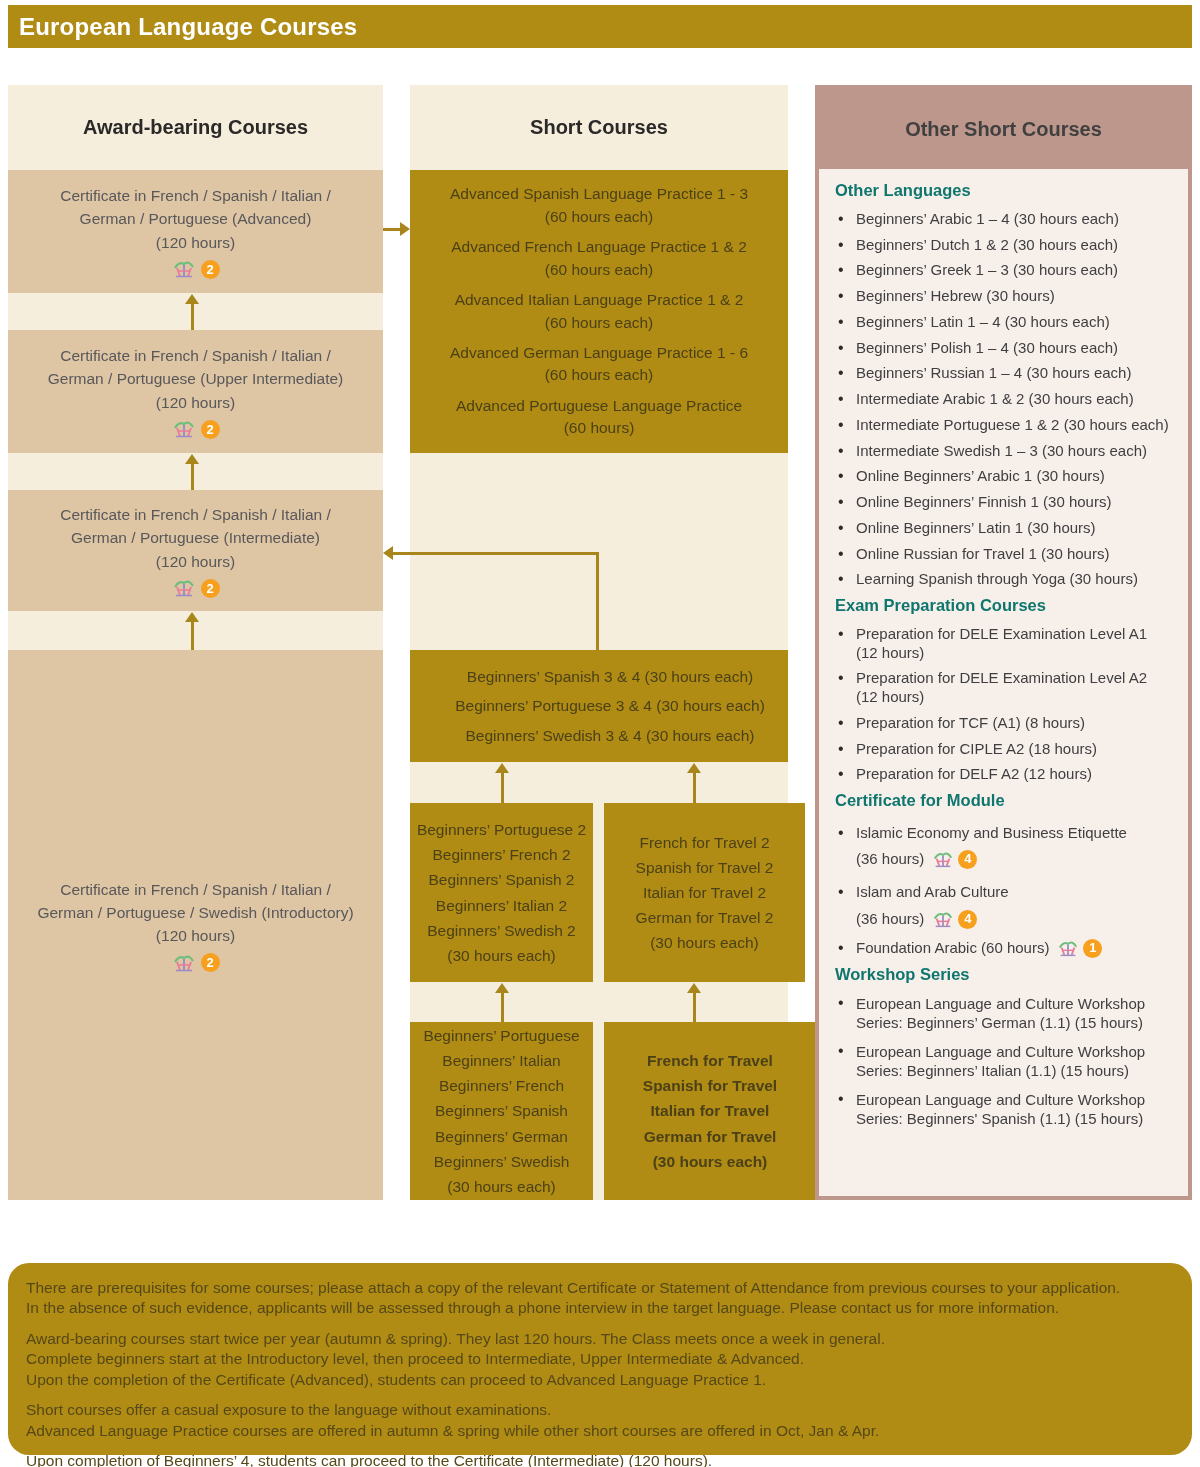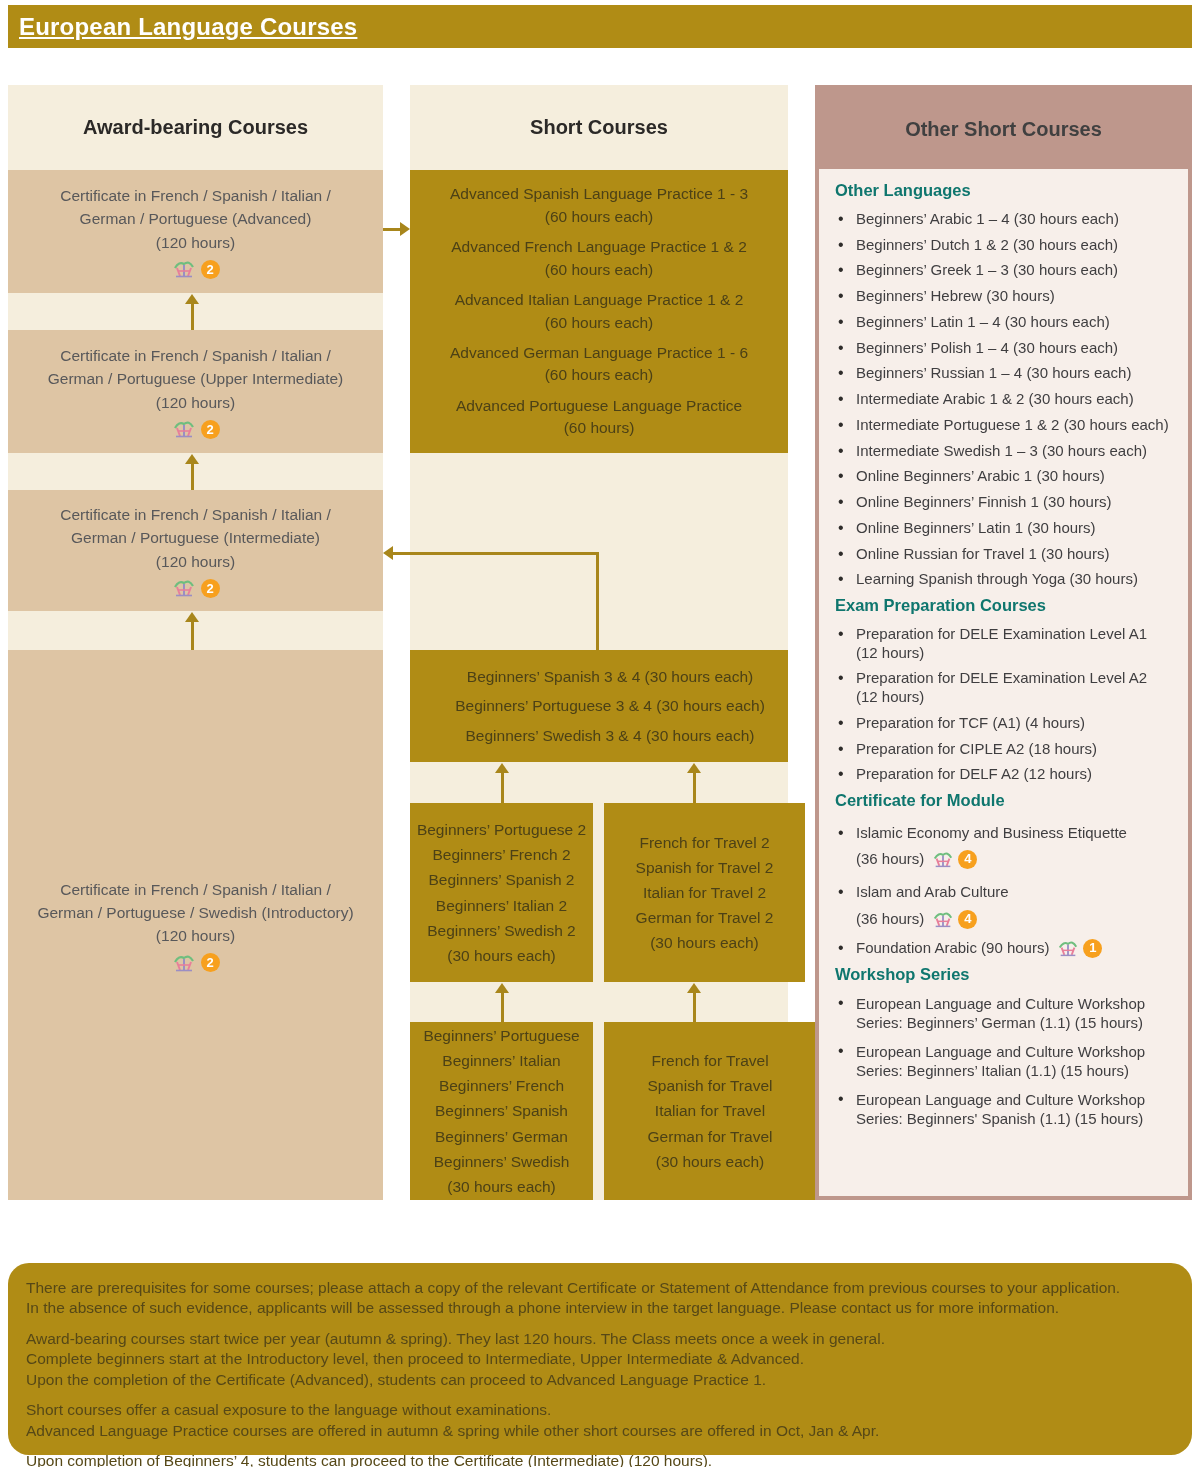--- a/index.html
+++ b/index.html
@@ -2,21 +2,21 @@
 <html><head>
 <meta charset="utf-8">
 <style>
   html,body{margin:0;padding:0;background:#ffffff;}
   .canvas{position:relative;width:1200px;height:1467px;background:#fff;
           font-family:"Liberation Sans",sans-serif;overflow:hidden;}
 
   
   .titlebar{position:absolute;left:8px;top:5px;width:1184px;height:43px;
             background:#B08C15;display:flex;align-items:center;}
-  .titlebar .t{color:#fff;font-size:24px;font-weight:bold;padding-left:11px;letter-spacing:.2px;text-decoration:underline;}
+  .titlebar .t{color:#fff;font-size:24px;font-weight:bold;padding-left:11px;letter-spacing:.2px;}
 
   
   .col{position:absolute;top:85px;height:1115px;background:#F5EEDD;}
   .col.award{left:8px;width:375px;}
   .col.short{left:410px;width:378px;}
   .col-header{height:85px;display:flex;align-items:center;justify-content:center;
               font-size:20px;font-weight:bold;color:#2b2927;}
 
   
   .abox{position:absolute;left:0;width:100%;background:#DEC5A4;box-sizing:border-box;
@@ -29,21 +29,21 @@
 
   
   .gbox{position:absolute;background:#B08C15;box-sizing:border-box;
         display:flex;flex-direction:column;align-items:center;justify-content:center;
         color:#4c4116;font-size:15.5px;line-height:1.55;text-align:center;}
   .gbox.sb1{left:0;top:85px;width:100%;height:283px;}
   .gbox.sb2{left:0;top:565px;width:100%;height:112px;line-height:1.9;padding-left:22px;}
   .gbox.sb3{left:0;top:718px;width:183px;height:179px;line-height:1.62;}
   .gbox.sb4{left:194px;top:718px;width:201px;height:179px;line-height:1.62;}
   .gbox.sb5{left:0;top:937px;width:183px;height:178px;line-height:1.62;}
-  .gbox.sb6{left:194px;top:937px;width:212px;height:178px;line-height:1.62;}
+  .gbox.sb6{left:194px;top:937px;width:212px;height:178px;line-height:1.62;font-weight:bold;}
   .entry{margin:4px 0;line-height:1.45;}
 
   .ml{white-space:pre-line;}
 
   
   .badge-row{display:flex;align-items:center;gap:5px;margin-top:6px;}
   .badge{display:inline-flex;width:19px;height:19px;border-radius:50%;background:#F7A01E;
          color:#fff;font-weight:bold;font-size:13px;align-items:center;justify-content:center;flex:0 0 auto;}
   .gate{display:inline-block;vertical-align:middle;}
   .inline-ic{display:inline-flex;align-items:center;gap:4px;margin-left:8px;vertical-align:-4px;}
@@ -232,21 +232,21 @@
         <li><span class="ml">Online Russian for Travel 1 (30 hours)</span></li>
         <li><span class="ml">Learning Spanish through Yoga (30 hours)</span></li>
       </ul>
 
       <div class="sec-heading">Exam Preparation Courses</div>
       <ul class="items">
         <li><span class="ml">Preparation for DELE Examination Level A1
 (12 hours)</span></li>
         <li><span class="ml">Preparation for DELE Examination Level A2
 (12 hours)</span></li>
-        <li><span class="ml">Preparation for TCF (A1) (4 hours)</span></li>
+        <li><span class="ml">Preparation for TCF (A1) (8 hours)</span></li>
         <li><span class="ml">Preparation for CIPLE A2 (18 hours)</span></li>
         <li><span class="ml">Preparation for DELF A2 (12 hours)</span></li>
       </ul>
 
       <div class="sec-heading">Certificate for Module</div>
       <ul class="items">
         <li class="tall">
           <span class="ml">Islamic Economy and Business Etiquette
 (36 hours)</span><span class="inline-ic">
               <svg class="gate" width="22" height="17" viewBox="0 0 24 18">
@@ -258,21 +258,21 @@
         <li class="tall">
           <span class="ml">Islam and Arab Culture
 (36 hours)</span><span class="inline-ic">
               <svg class="gate" width="22" height="17" viewBox="0 0 24 18">
                 <use href="#gate-glyph"></use>
               </svg>
               <span class="badge">4</span>
             </span>
         </li>
         <li>
-          <span class="ml">Foundation Arabic (90 hours)</span><span class="inline-ic">
+          <span class="ml">Foundation Arabic (60 hours)</span><span class="inline-ic">
               <svg class="gate" width="22" height="17" viewBox="0 0 24 18">
                 <use href="#gate-glyph"></use>
               </svg>
               <span class="badge">1</span>
             </span>
         </li>
       </ul>
 
       <div class="sec-heading">Workshop Series</div>
       <ul class="items ws">

